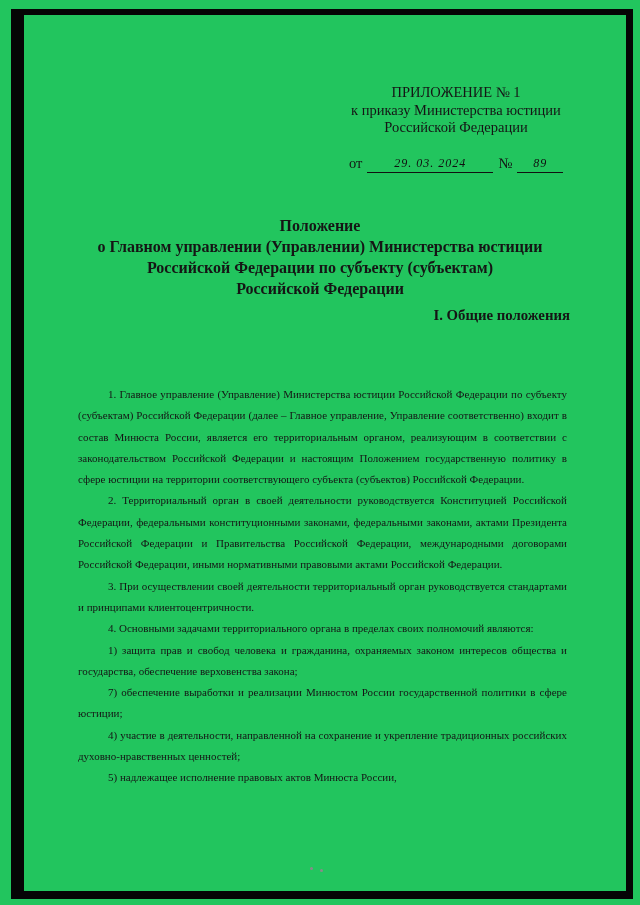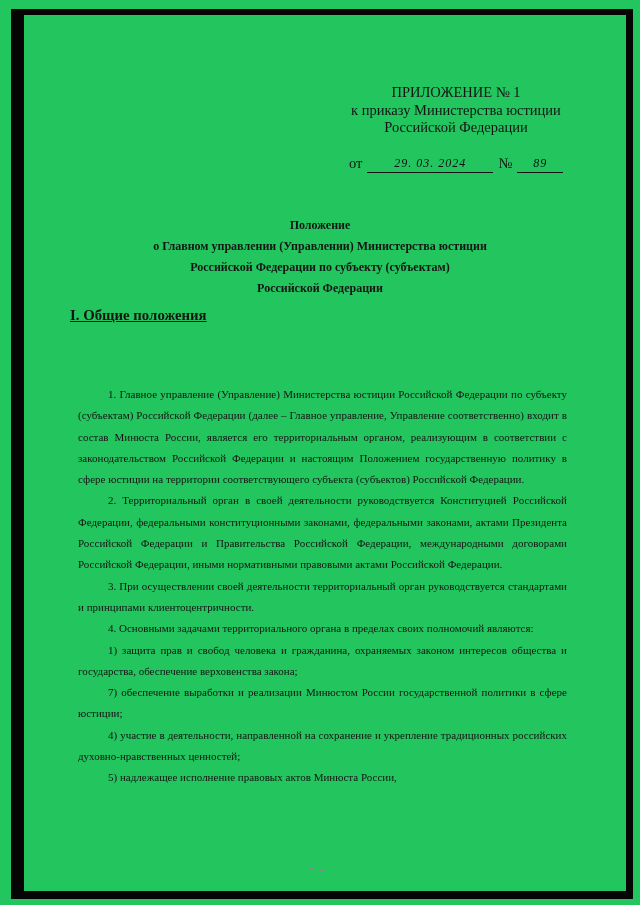--- a/index.html
+++ b/index.html
@@ -52,29 +52,28 @@
     font-size: 12px;
     line-height: 17px;
     letter-spacing: 1px;
     color: #101010;
   }
   .title-block {
     position: absolute;
     left: 70px; width: 500px; top: 215px;
     text-align: center;
     font-weight: bold;
-    font-size: 12px; line-height: 21px;
+    font-size: 16px; line-height: 21px;
   }
   .section-heading {
     position: absolute;
     left: 70px; width: 500px; top: 307px;
-    text-align: left;
+    text-align: right;
     font-weight: bold;
     font-size: 14.8px;
-    text-decoration: underline;
   }
   .body-block {
     position: absolute;
     left: 78px; width: 489px; top: 344px;
     font-size: 11px;
     line-height: 21.3px;
     text-align: justify;
     margin-top: 40px;
   }
   .body-block p { margin: 0; text-indent: 30px; }

